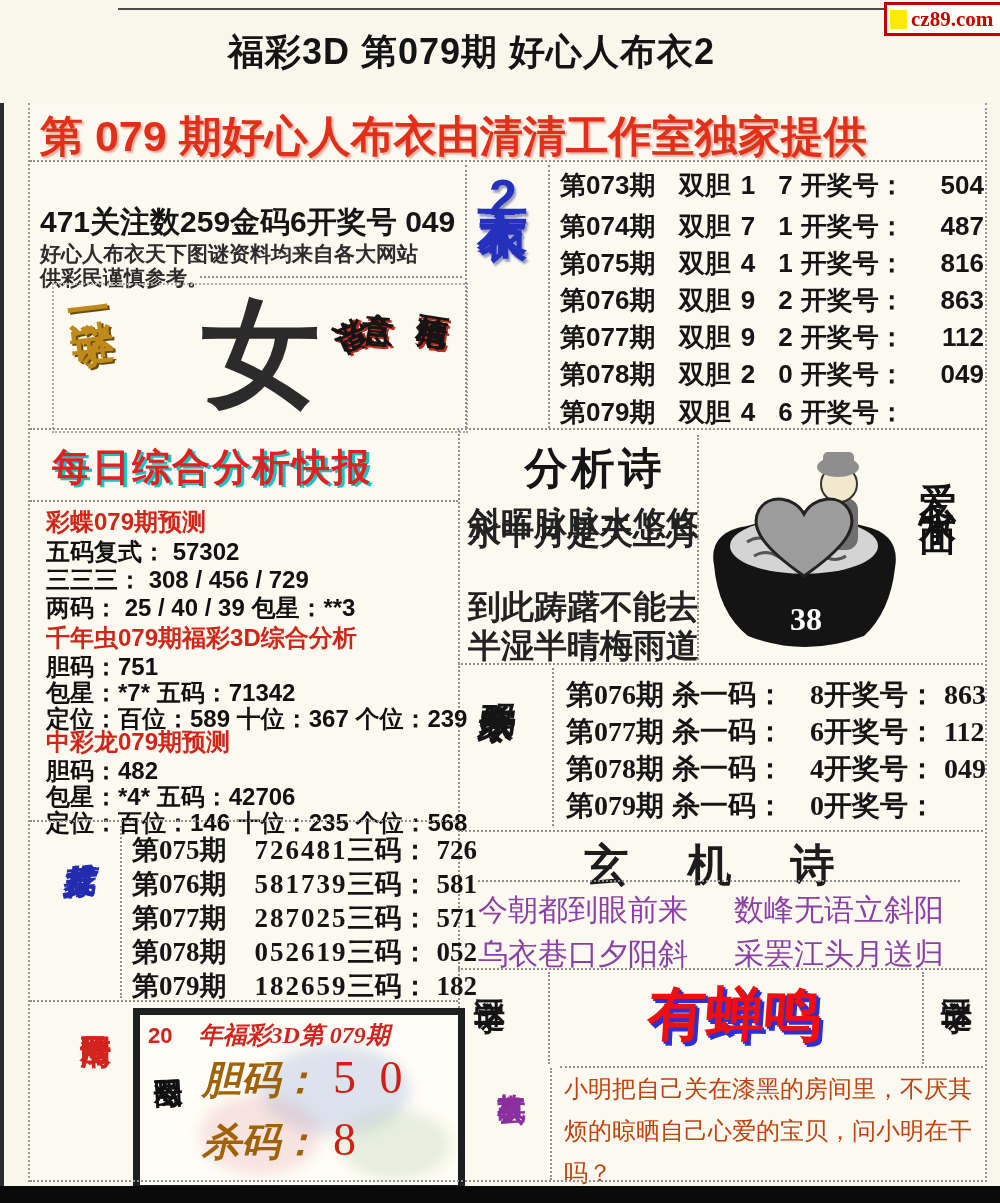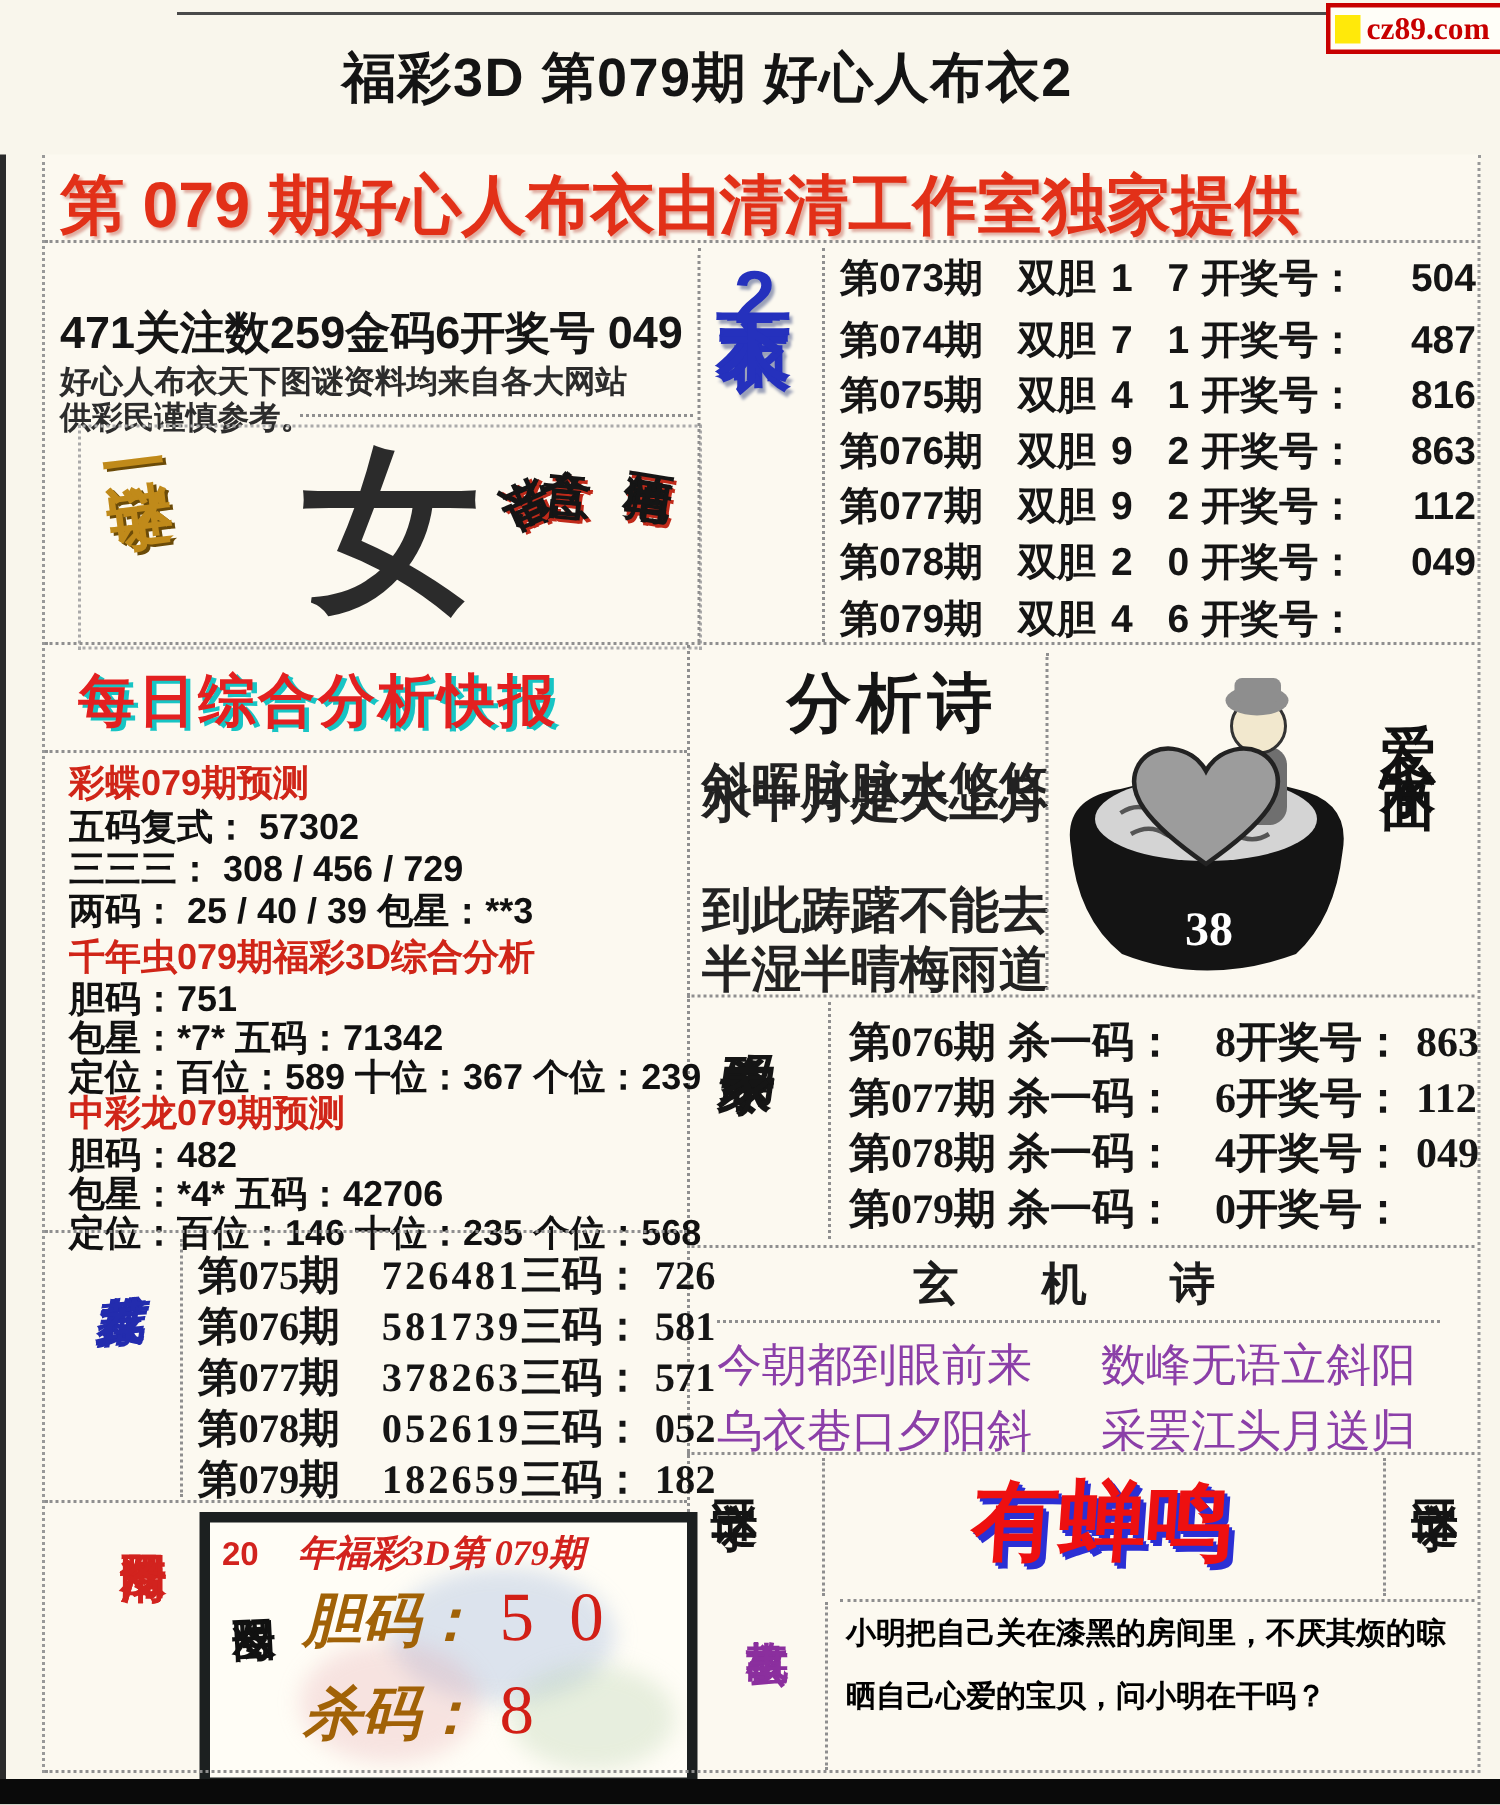--- a/index.html
+++ b/index.html
@@ -57,21 +57,21 @@
   .fxline{left:468px;width:232px;font-size:33px;font-weight:600;color:#222;}
   .aixin{left:912px;top:452px;height:205px;font-size:37px;font-weight:bold;letter-spacing:13px;color:#111;}
   
   .smrow{position:absolute;left:566px;width:418px;font-size:28px;font-weight:bold;}
   .smrow .p{width:118px;}
   .smrow .lb{margin-left:8px;}
   .smrow .v{margin-left:26px;}
   .smrow .k{margin-left:auto;}
   .smrow .r{width:60px;margin-left:8px;}
   
-  .xjtitle{left:458px;top:836px;width:527px;text-align:center;font-size:30px;font-weight:bold;letter-spacing:24px;color:#1c1c1c;}
+  .xjtitle{left:458px;top:836px;width:527px;text-align:center;font-size:44px;font-weight:bold;letter-spacing:24px;color:#1c1c1c;}
   .xjline{position:absolute;font-size:30px;font-weight:500;color:#8b3fa8;white-space:nowrap;}
   
   .fstitle{left:58px;top:838px;height:165px;font-size:33px;font-weight:bold;font-style:italic;color:#232cae;transform:rotate(-4deg);}
   .fsrow{position:absolute;left:132px;width:322px;font-size:27px;font-weight:bold;}
   .fsrow .p{width:108px;}
   .fsrow .n{margin-left:28px;letter-spacing:2px;}
   .fsrow .lb{margin-left:auto;}
   .fsrow .v{margin-left:8px;width:54px;}
   
   .qqside{left:74px;top:1012px;height:162px;font-size:31px;font-weight:bold;color:#d2231e;}
@@ -83,21 +83,21 @@
   .qqlabelv{left:10px;top:42px;height:122px;font-size:29px;font-weight:bold;color:#111;transform:rotate(-3deg);}
   .qqline{position:absolute;display:flex;align-items:baseline;gap:14px;}
   .qqline .lab{font-size:39px;font-weight:bold;font-style:italic;color:#a16207;}
   .qqline .val{font-size:46px;color:#d21f16;letter-spacing:6px;}
   
   .szmv{height:96px;font-size:31px;font-weight:bold;color:#141414;}
   .szmanswer{left:560px;top:976px;width:350px;text-align:center;font-size:58px;font-weight:bold;color:#ee1010;
              transform:skewX(-4deg);text-shadow:4px 4px 0 #2b2fd4,2px 2px 0 #2b2fd4;}
   
   .storyside{left:492px;top:1072px;height:116px;font-size:28px;font-weight:bold;color:#8b2f9e;}
-  .storytext{left:564px;top:1068px;width:414px;font-size:20px;font-weight:700;color:#000000;line-height:42px;}
+  .storytext{left:564px;top:1068px;width:414px;font-size:24px;font-weight:400;color:#c2410c;line-height:42px;}
   .bottombar{left:0;top:1186px;width:1000px;height:17px;background:#0a0a0a;}
 </style>
 </head>
 <body>
 
 <div id="page">
 
   <div class="abs topline"></div>
   <div class="abs badge">
     <span class="sq"></span>
@@ -277,21 +277,21 @@
       <span class="v">726</span>
   </div>
   <div class="fsrow row serif" style="top:866px;">
     <span class="p">第076期</span>
       <span class="n">581739</span>
       <span class="lb">三码：</span>
       <span class="v">581</span>
   </div>
   <div class="fsrow row serif" style="top:900px;">
     <span class="p">第077期</span>
-      <span class="n">378263</span>
+      <span class="n">287025</span>
       <span class="lb">三码：</span>
       <span class="v">571</span>
   </div>
   <div class="fsrow row serif" style="top:934px;">
     <span class="p">第078期</span>
       <span class="n">052619</span>
       <span class="lb">三码：</span>
       <span class="v">052</span>
   </div>
   <div class="fsrow row serif" style="top:968px;">

